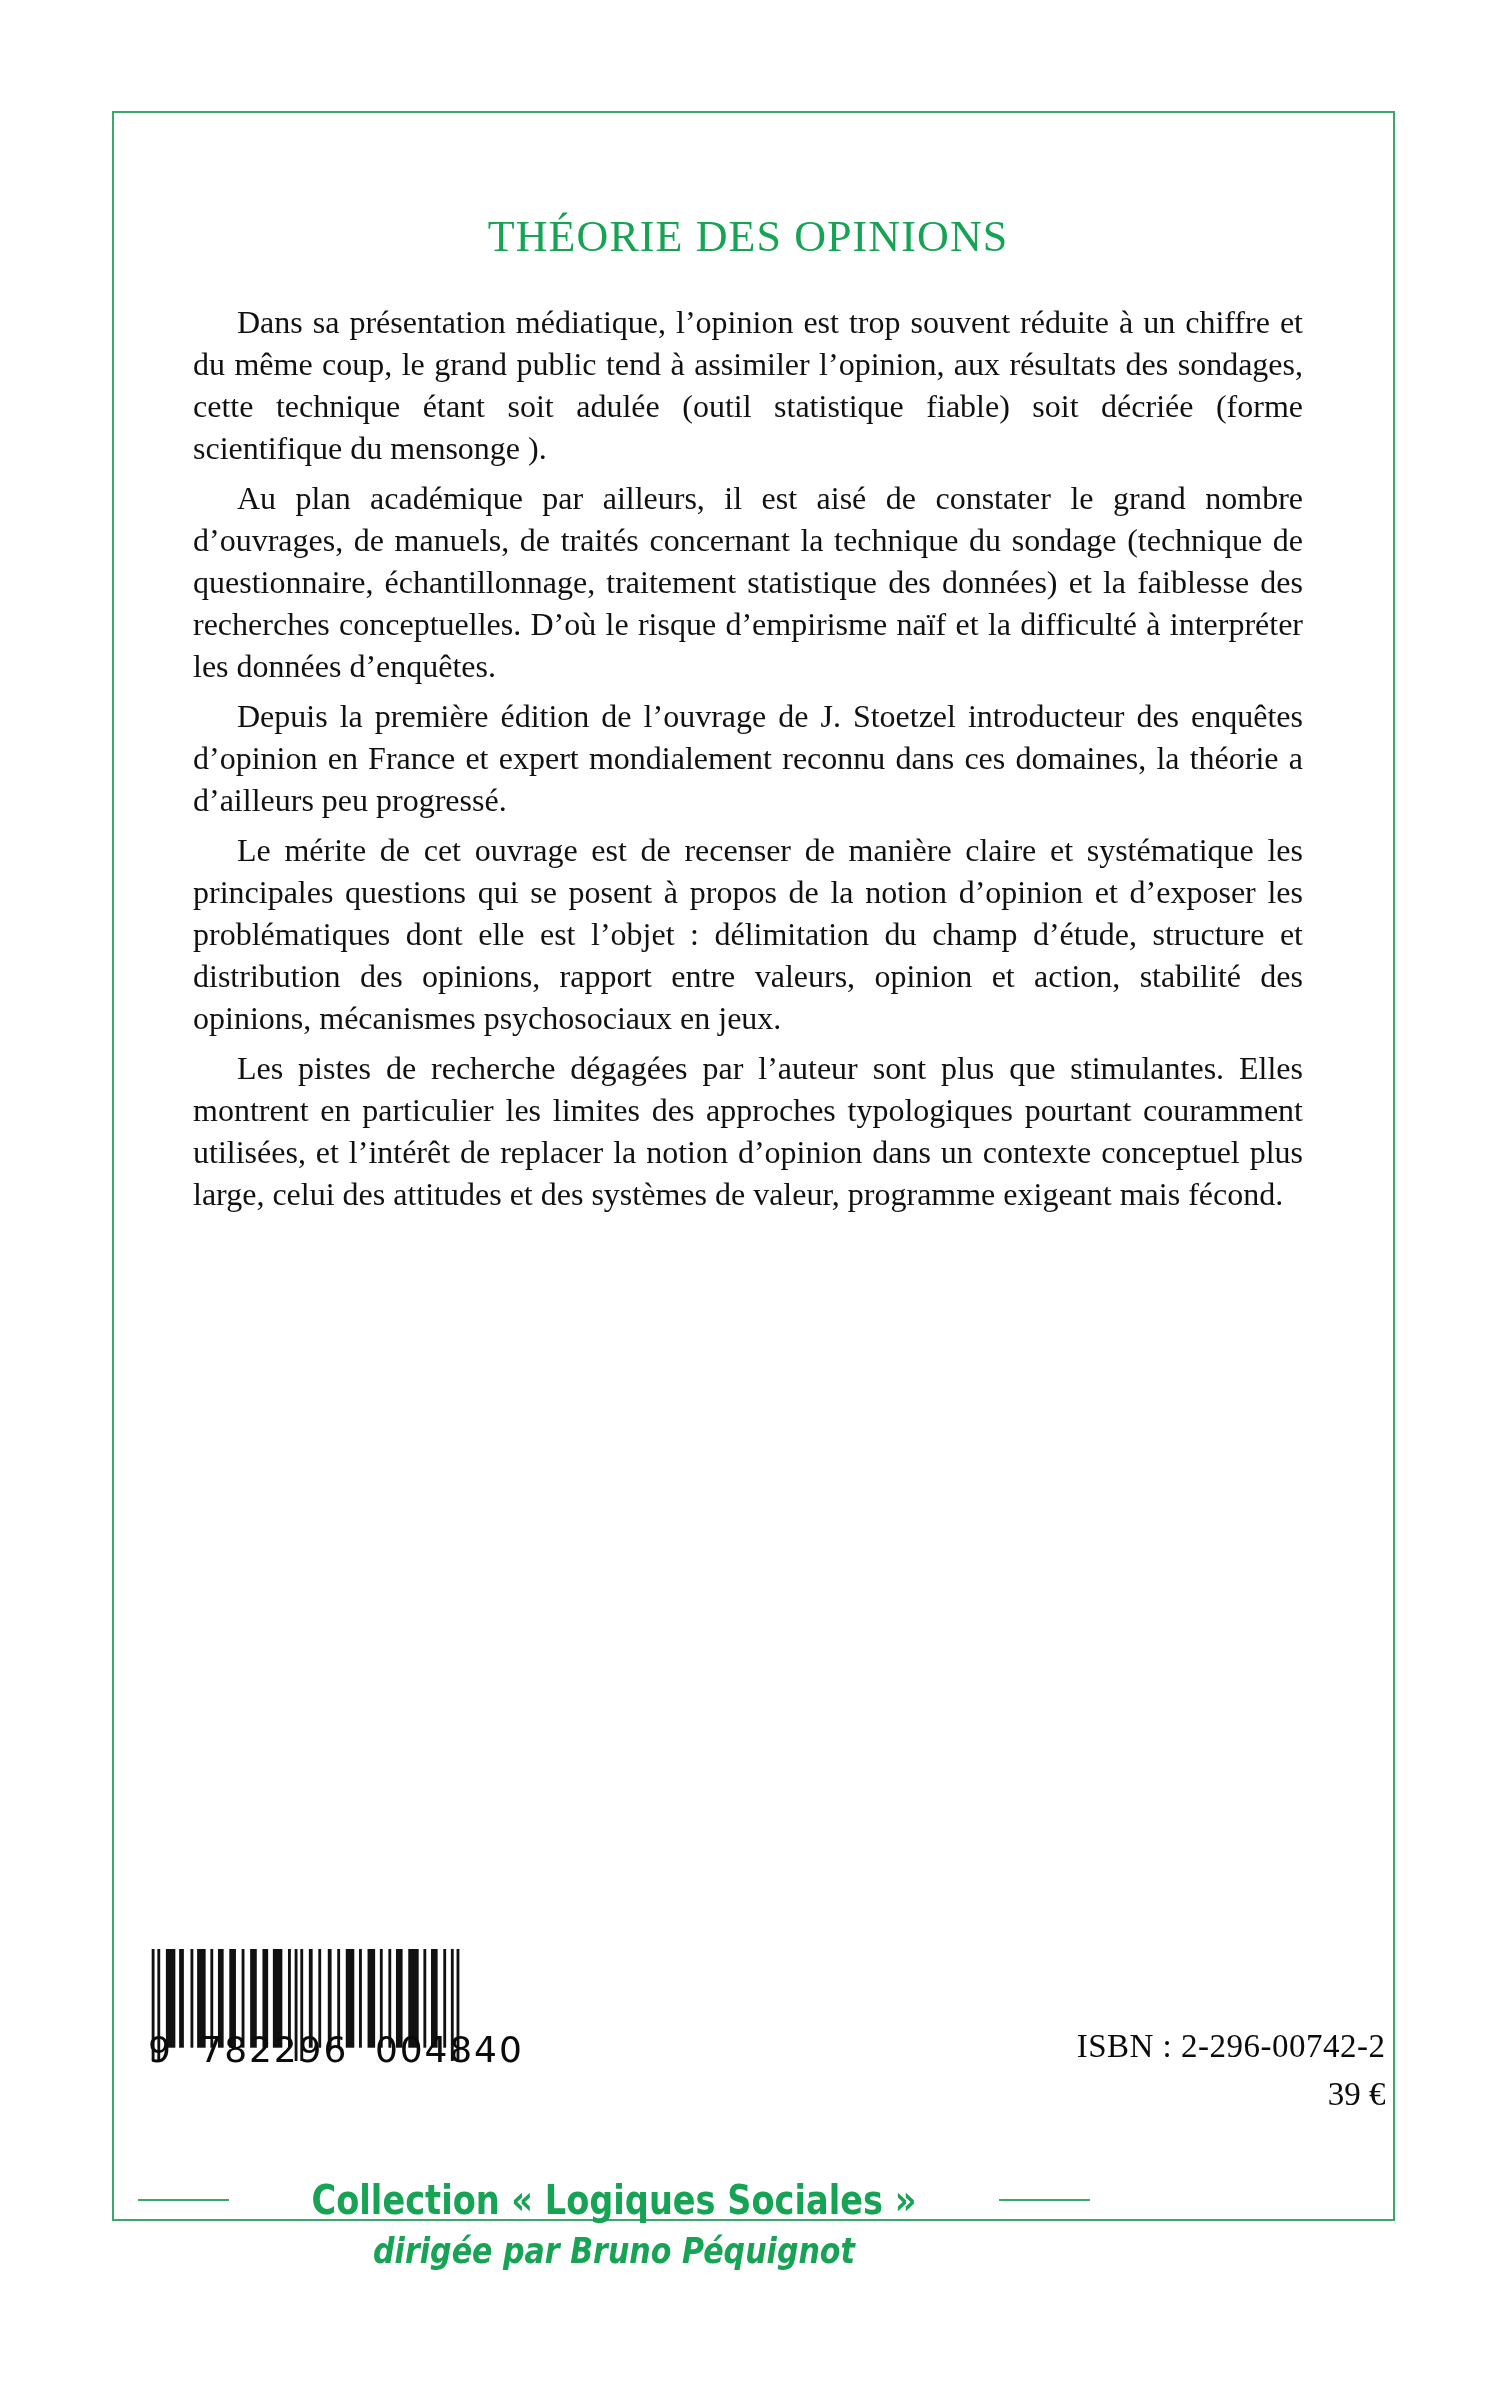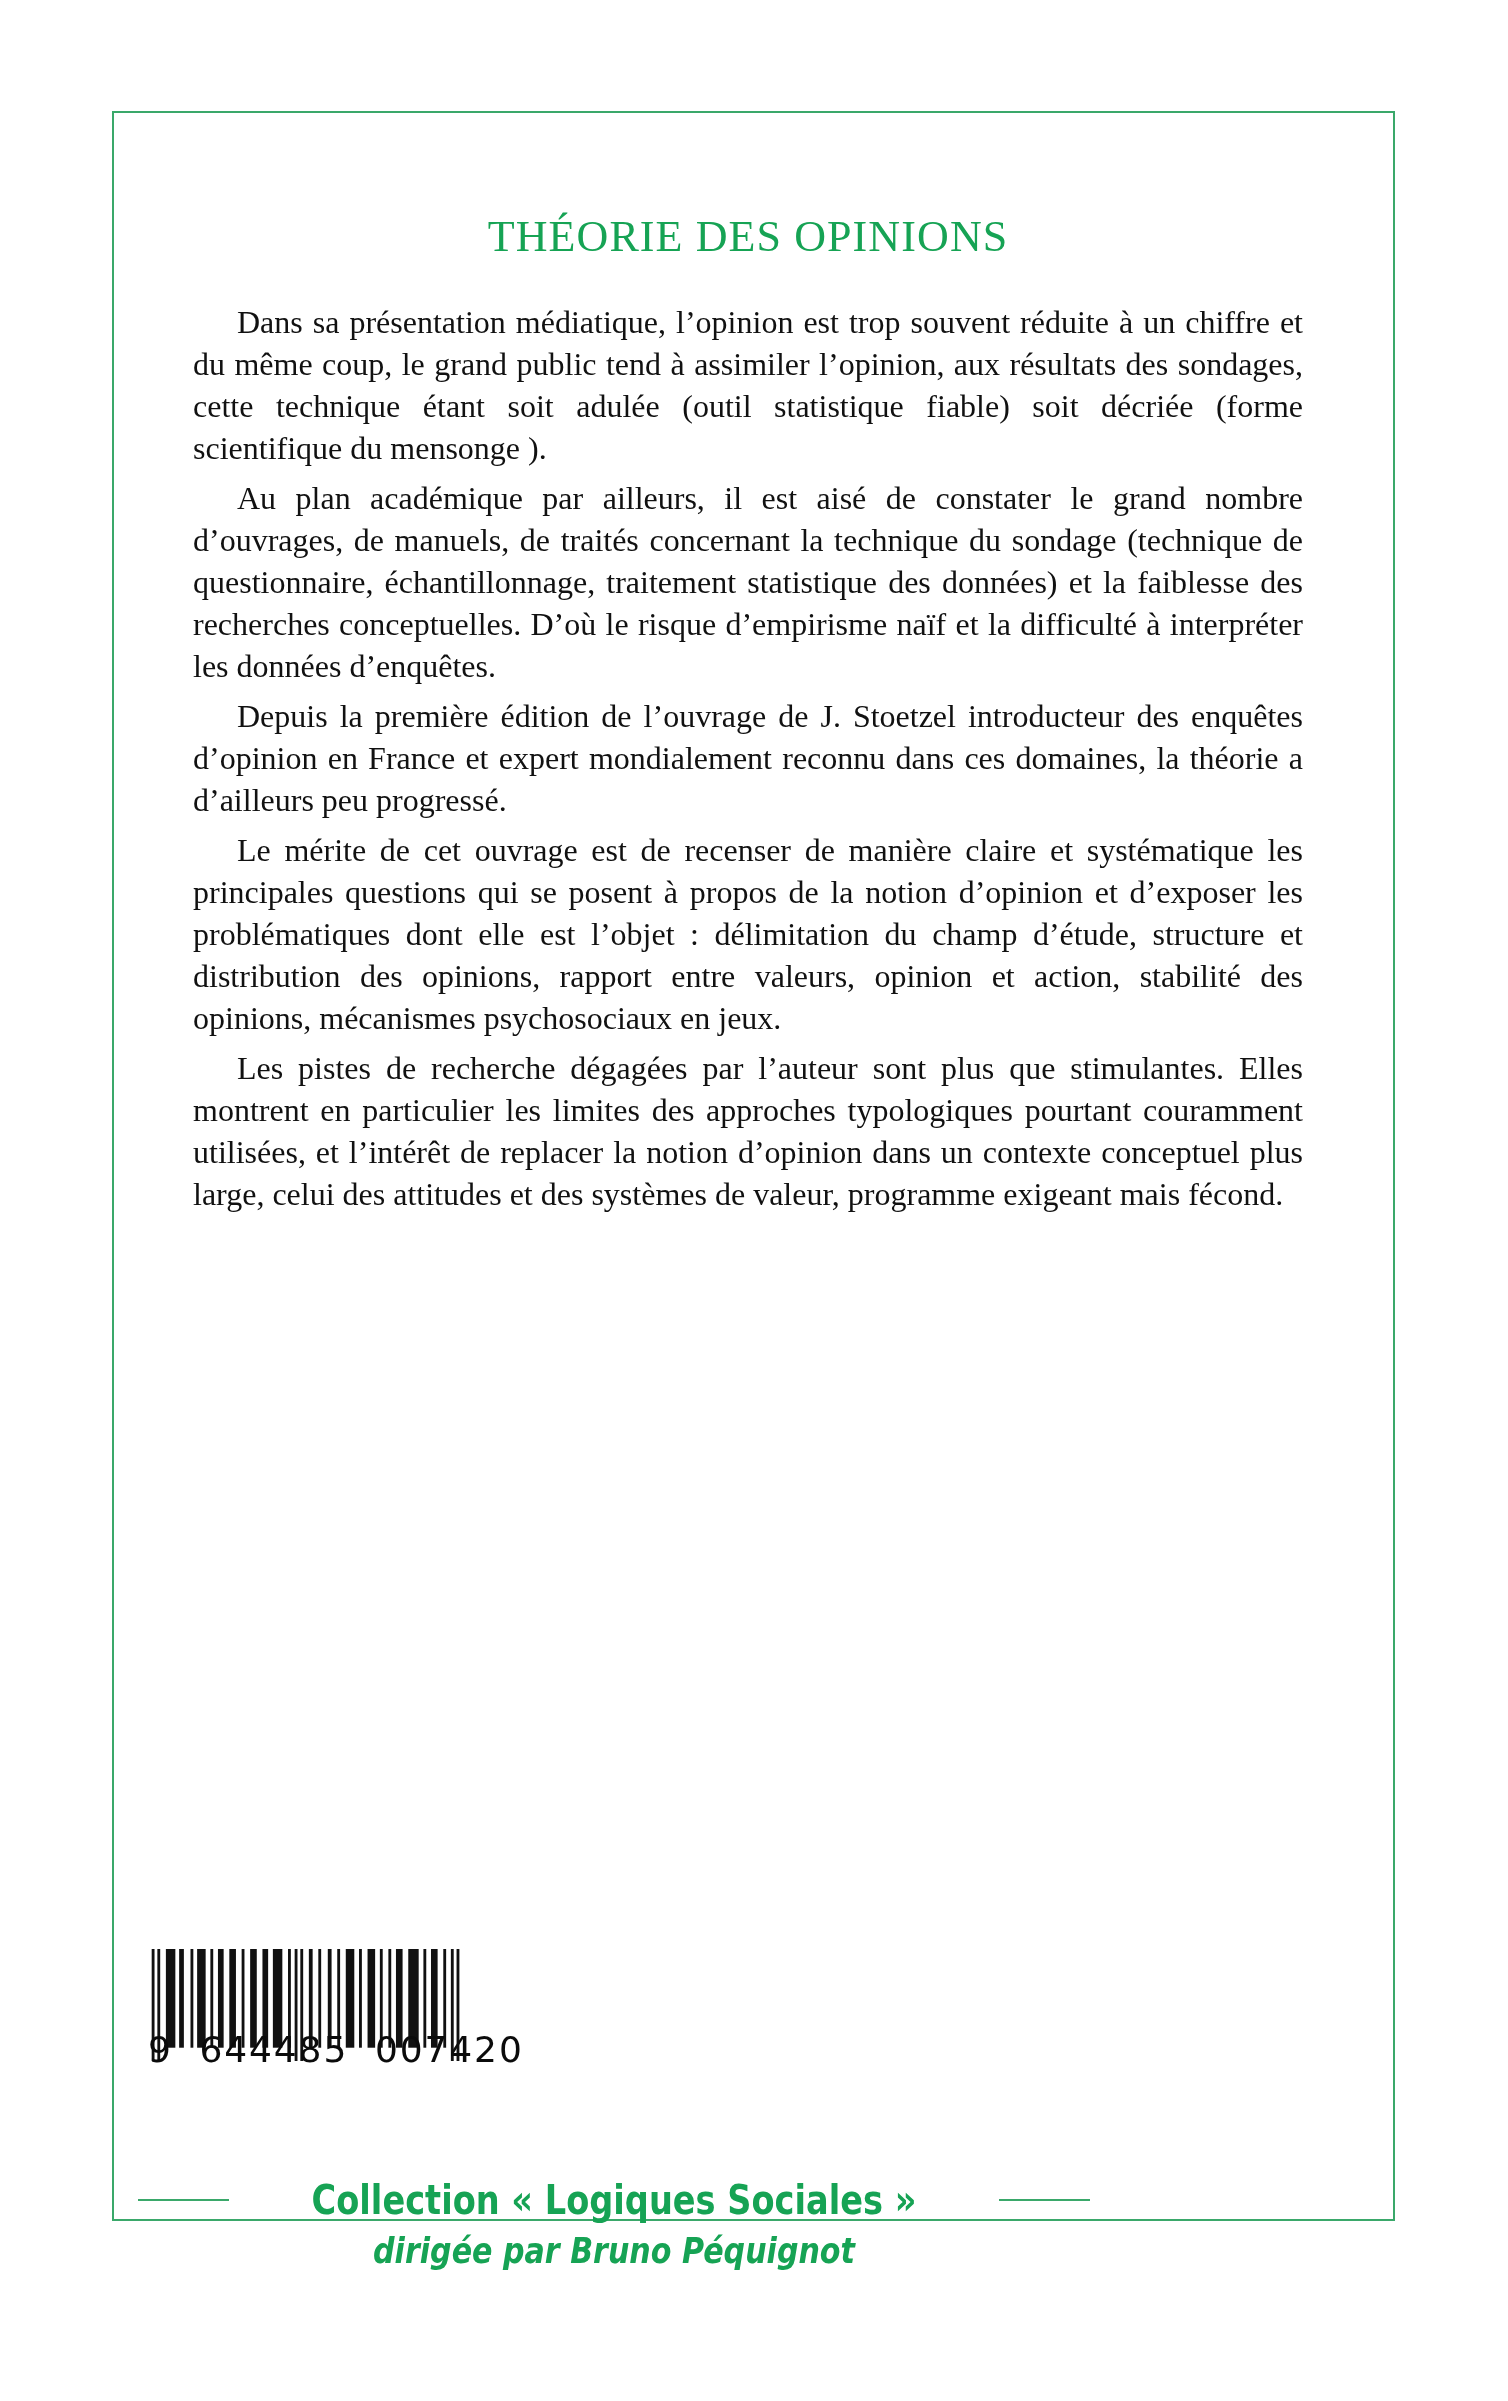--- a/index.html
+++ b/index.html
@@ -200,23 +200,27 @@
         <rect x="256" y="0" width="3" height="104"></rect>
         <rect x="264" y="0" width="7" height="104"></rect>
         <rect x="277" y="0" width="11" height="104"></rect>
         <rect x="293" y="0" width="3" height="104"></rect>
         <rect x="301" y="0" width="7" height="104"></rect>
         <rect x="314" y="0" width="3" height="104"></rect>
         <rect x="322" y="0" width="3" height="118"></rect>
         <rect x="328" y="0" width="3" height="118"></rect>
       </g>
     </svg>
-    <div id="barcode-digits">9  644485  007420</div>
+    <div id="barcode-digits">9  782296  004840</div>
   </div>
 
+  <div id="isbn-wrap">
+    <div id="isbn-line">ISBN : 2-296-00742-2</div>
+    <div id="price-line">39 €</div>
+  </div>
 
 </div>
 
 <div id="footer">
   <div id="collection-row">
     <div class="footer-rule"></div>
     <div id="collection-name">Collection « Logiques Sociales »</div>
     <div class="footer-rule"></div>
   </div>
   <div id="collection-editor">dirigée par Bruno Péquignot</div>

